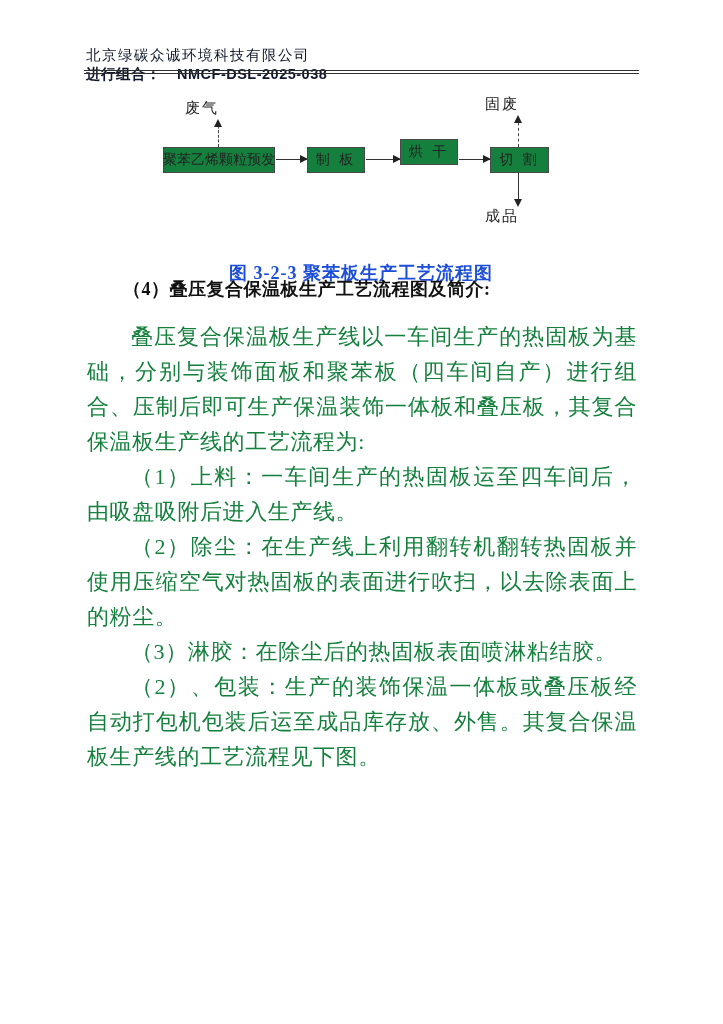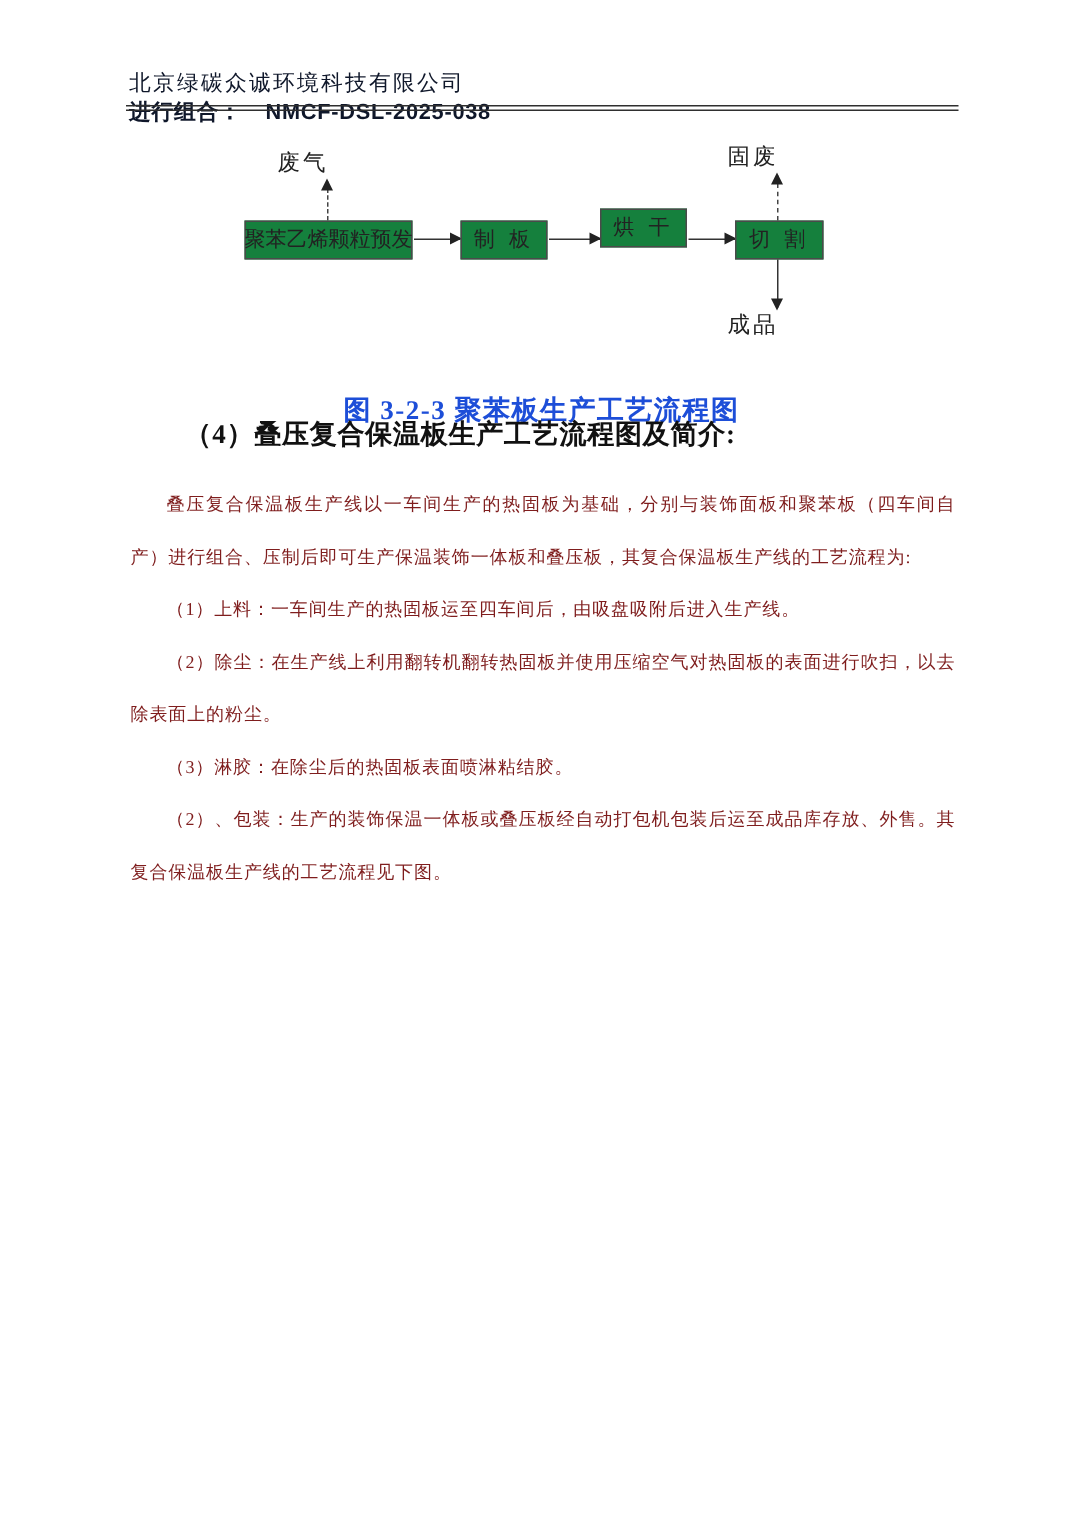--- a/index.html
+++ b/index.html
@@ -115,26 +115,26 @@
   .content .heading {
     font-weight: bold;
     font-size: 18px;
     line-height: 35px;
     text-indent: 2em;
     letter-spacing: 0.5px;
     color: #111;
     margin-bottom: 12px;
   }
   .content p {
-    font-size: 12px;
+    font-size: 22px;
     line-height: 35px;
     text-indent: 2em;
     text-align: justify;
     letter-spacing: 0.6px;
-    color: #7f1d1d;
+    color: #15803d;
   }
 
   
   .footer {
     position: absolute;
     left: 0; right: 0; top: 938px;
     text-align: center;
     font-size: 14px;
     color: #1a2a4a;
     letter-spacing: 1px;

